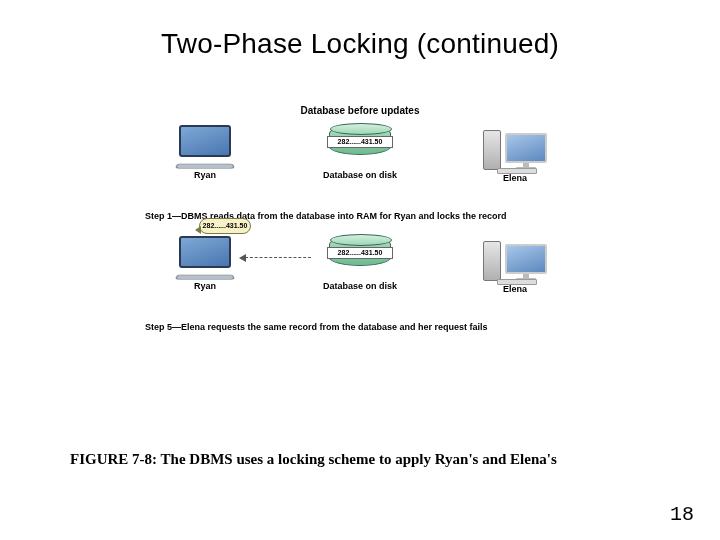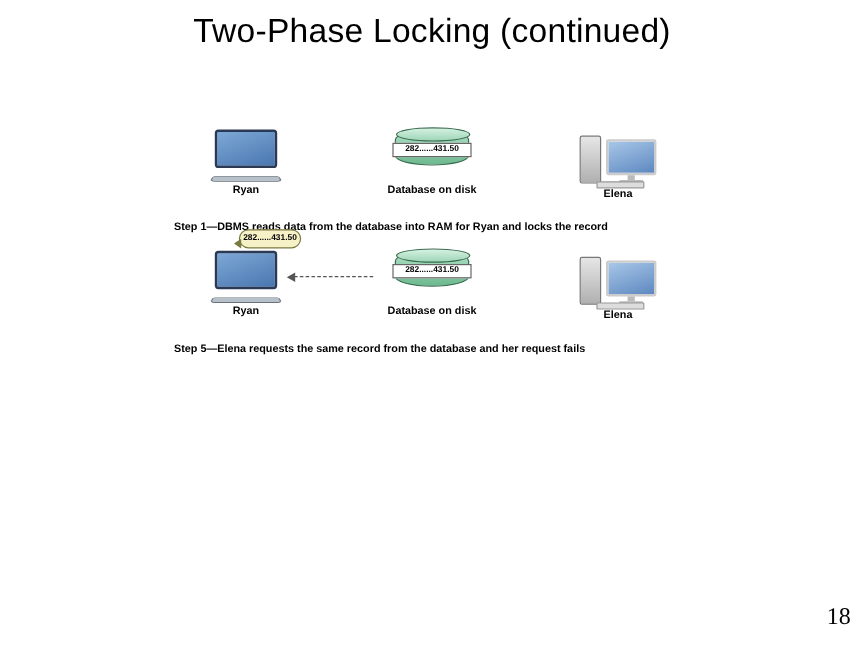--- a/index.html
+++ b/index.html
@@ -8,21 +8,21 @@
     height: 540px;
     background: #fff;
     font-family: Arial, Helvetica, sans-serif;
     position: relative;
     overflow: hidden;
   }
   .title {
     text-align: center;
     font-size: 28px;
     font-weight: 400;
-    padding-top: 10px;
+    padding-top: 28px;
     letter-spacing: 0.2px;
   }
   .diagram {
     position: absolute;
     left: 145px;
     top: 105px;
     width: 430px;
   }
   .section-header {
     text-align: center;
@@ -170,21 +170,21 @@
     width: 20px; height: 3px; background:#bbb; border-radius:1px;
   }
   .kbd {
     position:absolute; bottom:-4px; left:26px;
     width:40px; height:6px; background:#ddd; border:1px solid #999;
     border-radius:1px;
   }
   .step-label {
     font-size: 9px;
     font-weight: 700;
-    margin: 18px 0 6px 0;
+    margin: 28px 0 6px 0;
   }
   .arrow {
     position: absolute;
     height: 2px;
     border-top: 1px dashed #555;
     top: 24px;
   }
   .arrow.a1 { left: 100px; width: 66px; }
   .arrow.a1::before {
     content:""; position:absolute; left:-6px; top:-4px;
@@ -197,33 +197,34 @@
     right: 70px;
     top: 450px;
     font-family: "Times New Roman", Times, serif;
     font-size: 15px;
     font-weight: 700;
     line-height: 1.25;
   }
   .caption .indent { padding-left: 62px; display:block; }
   .page-num {
     position: absolute;
-    right: 11px;
+    right: 26px;
     bottom: 14px;
     font-size: 20px;
-    font-family: Liberation Serif, serif;
+    font-family: Liberation Mono, monospace;
   }
 </style>
 </head>
 <body>
 
 <h1 class="title">Two-Phase Locking (continued)</h1>
 
 <div class="diagram">
 
+  <div class="section-header">Database before updates</div>
   <div class="row">
     <div class="col">
       <div class="laptop">
         <div class="screen"></div>
           <div class="base"></div>
       </div>
       <div class="col-label">Ryan</div>
     </div>
     <div class="col">
       <div class="dbdisk">
@@ -278,15 +279,16 @@
       </div>
       <div class="col-label">Elena</div>
     </div>
   </div>
 
   <div class="step-label">Step 5—Elena requests the same record from the database and her request fails</div>
 
 </div>
 
 <div class="caption">
+  <span>FIGURE 7-8: The DBMS uses a locking scheme to apply Ryan's and Elena's</span>
 </div>
 
 <div class="page-num">18</div>
 
 </body></html>

